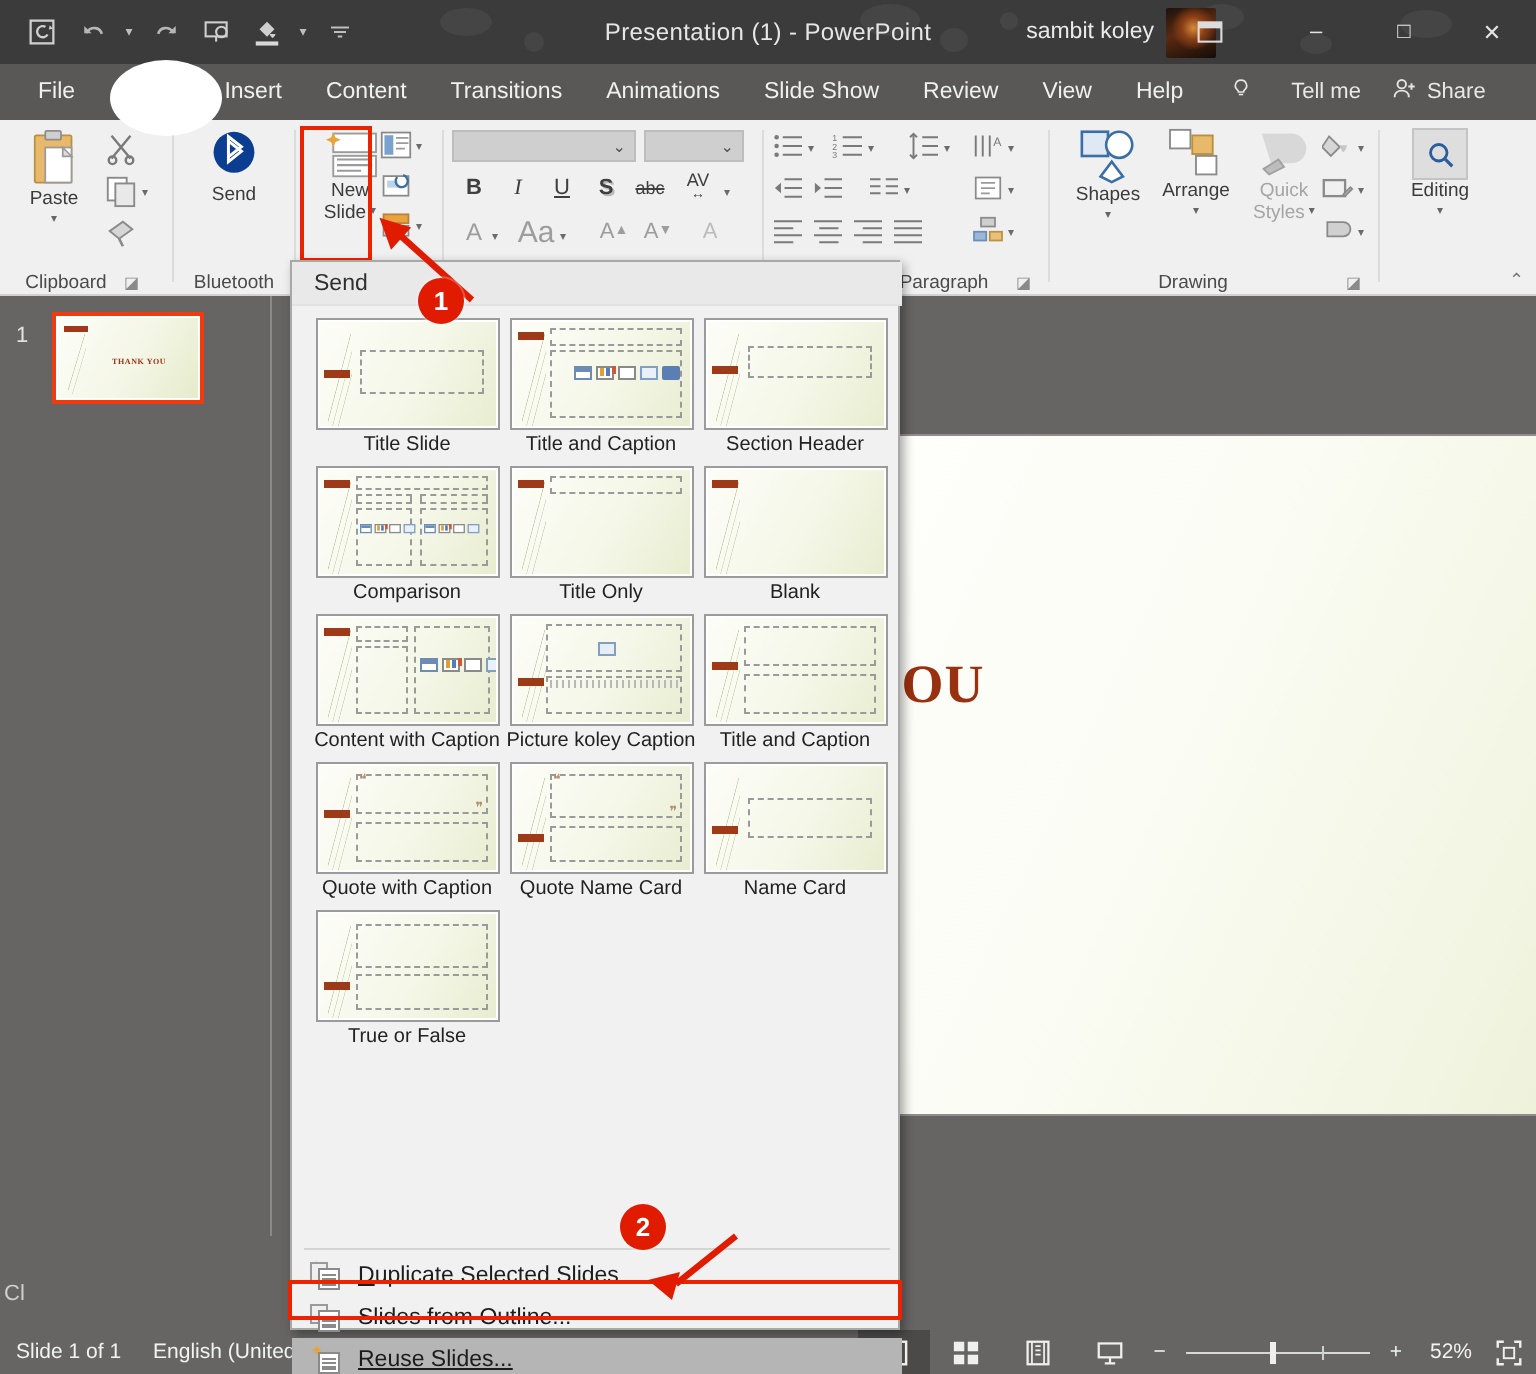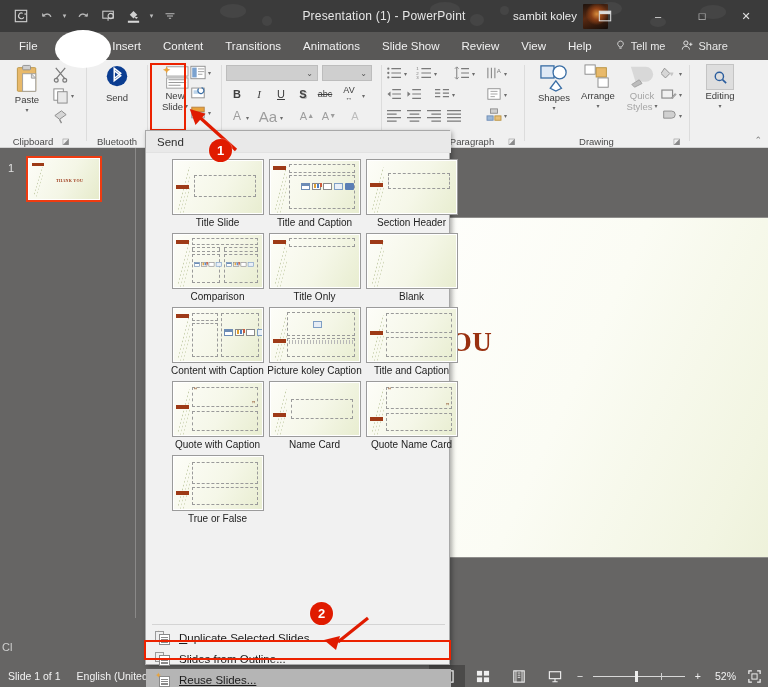--- a/index.html
+++ b/index.html
@@ -51,21 +51,21 @@
 
   
   #tabbar {
     position:absolute; left:0; top:32px; width:768px; height:28px;
     background:#595857; display:flex; align-items:center; padding-left:8px;
   }
   .tab {
     height:28px; padding:0 11px; display:flex; align-items:center;
     font-size:11.5px; color:#f0f0f0; white-space:nowrap;
   }
-  #tellme-wrap { margin-left:4px; display:flex; align-items:center; gap:5px; padding:0 8px; height:28px; }
+  #tellme-wrap { margin-left:4px; display:flex; align-items:center; gap:20px; padding:0 8px; height:28px; }
   #share-wrap { display:flex; align-items:center; gap:4px; padding:0 8px; height:28px; }
   #home-cover {
     position:absolute; left:55px; top:30px; width:56px; height:38px;
     background:#ffffff; border-radius:50%; z-index:30;
   }
 
   
   #ribbon {
     position:absolute; left:0; top:60px; width:768px; height:88px;
     background:#f0f0f0; border-bottom:1px solid #d2d2d2;
@@ -136,21 +136,21 @@
     position:absolute; left:145px; top:130px; width:305px; height:535px;
     background:#f1f1f1; border:1px solid #a8a8a8;
     box-shadow:2px 2px 5px rgba(0,0,0,.35); z-index:20;
   }
   #dd-theme {
     position:absolute; left:0; top:0; width:305px; height:22px;
     background:#e9e9e9; display:flex; align-items:center; padding-left:11px;
     font-size:11.5px; color:#2f2f2f; border-bottom:1px solid #e2e2e2;
   }
   #dd-grid {
-    position:absolute; left:16px; top:22px; width:305px; height:470px;
+    position:absolute; left:2px; top:22px; width:305px; height:470px;
     padding:6px 7px 0 7px; display:flex; flex-wrap:wrap; align-content:flex-start;
   }
   .lay { width:97px; margin-bottom:4px; display:flex; flex-direction:column; align-items:center; }
   .lay .pv {
     width:92px; height:56px; border:1px solid #9b9b9b; background:#fff; padding:1px; position:relative;
   }
   .lay .pvin {
     width:100%; height:100%; position:relative; overflow:hidden;
     background:linear-gradient(120deg,#fdfdf8 0%, #f5f7e8 55%, #e8edd0 100%);
   }
@@ -780,39 +780,39 @@
         <span class="ph" style="left:18px;top:28px;right:4px;bottom:4px;"></span>
       </div>
         </div>
       <div class="nm">Quote with Caption</div>
     </div>
 
     <div class="lay">
       <div class="pv">
           <div class="pvin">
         <span class="grass"></span>
-        <span class="tag" style="left:2px;top:30px;width:13px;"></span>
-        <span class="ph" style="left:20px;top:16px;right:6px;height:20px;"></span>
-      </div>
-        </div>
-      <div class="nm">Name Card</div>
-    </div>
-
-    <div class="lay">
-      <div class="pv">
-          <div class="pvin">
-        <span class="grass"></span>
         <span class="tag" style="left:2px;top:34px;width:13px;"></span>
         <span class="ph" style="left:18px;top:4px;right:4px;height:22px;"></span>
         <span style="position:absolute;left:20px;top:3px;font-size:7px;color:#b08a6a;">❝</span>
         <span style="position:absolute;right:6px;top:19px;font-size:7px;color:#b08a6a;">❞</span>
         <span class="ph" style="left:18px;top:30px;right:4px;bottom:4px;"></span>
       </div>
         </div>
       <div class="nm">Quote Name Card</div>
+    </div>
+
+    <div class="lay">
+      <div class="pv">
+          <div class="pvin">
+        <span class="grass"></span>
+        <span class="tag" style="left:2px;top:30px;width:13px;"></span>
+        <span class="ph" style="left:20px;top:16px;right:6px;height:20px;"></span>
+      </div>
+        </div>
+      <div class="nm">Name Card</div>
     </div>
 
     <div class="lay">
       <div class="pv">
           <div class="pvin">
         <span class="grass"></span>
         <span class="tag" style="left:2px;top:34px;width:13px;"></span>
         <span class="ph" style="left:18px;top:5px;right:4px;height:22px;"></span>
         <span class="ph" style="left:18px;top:30px;right:4px;bottom:4px;"></span>
       </div>

